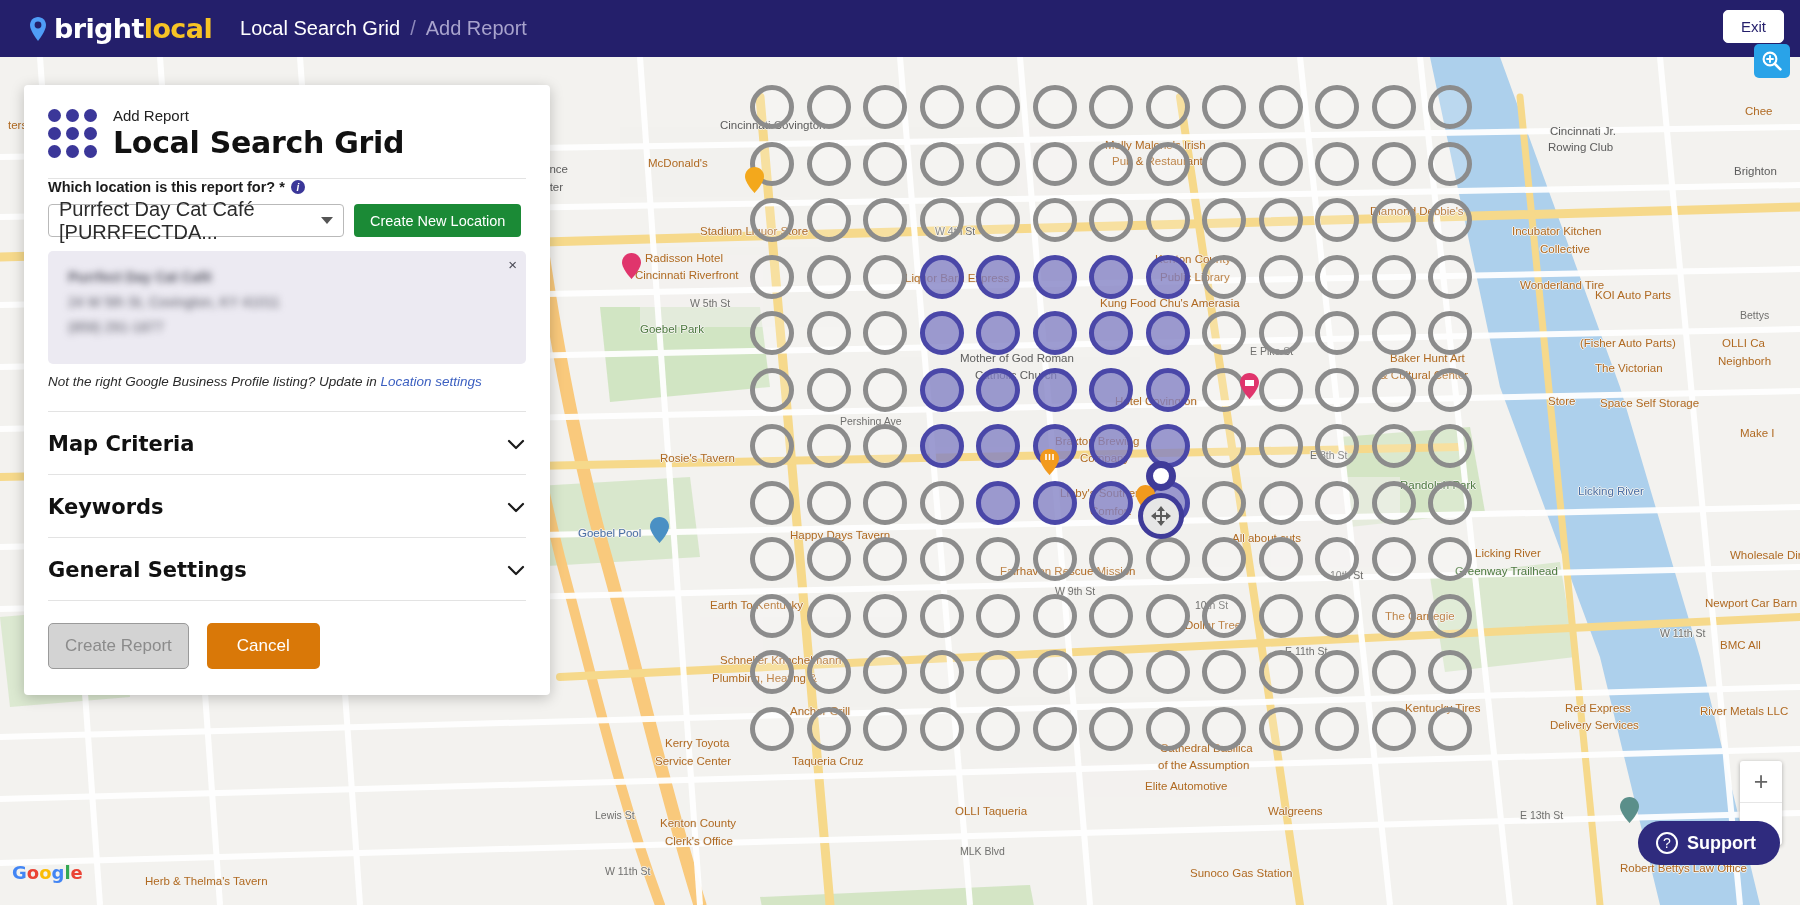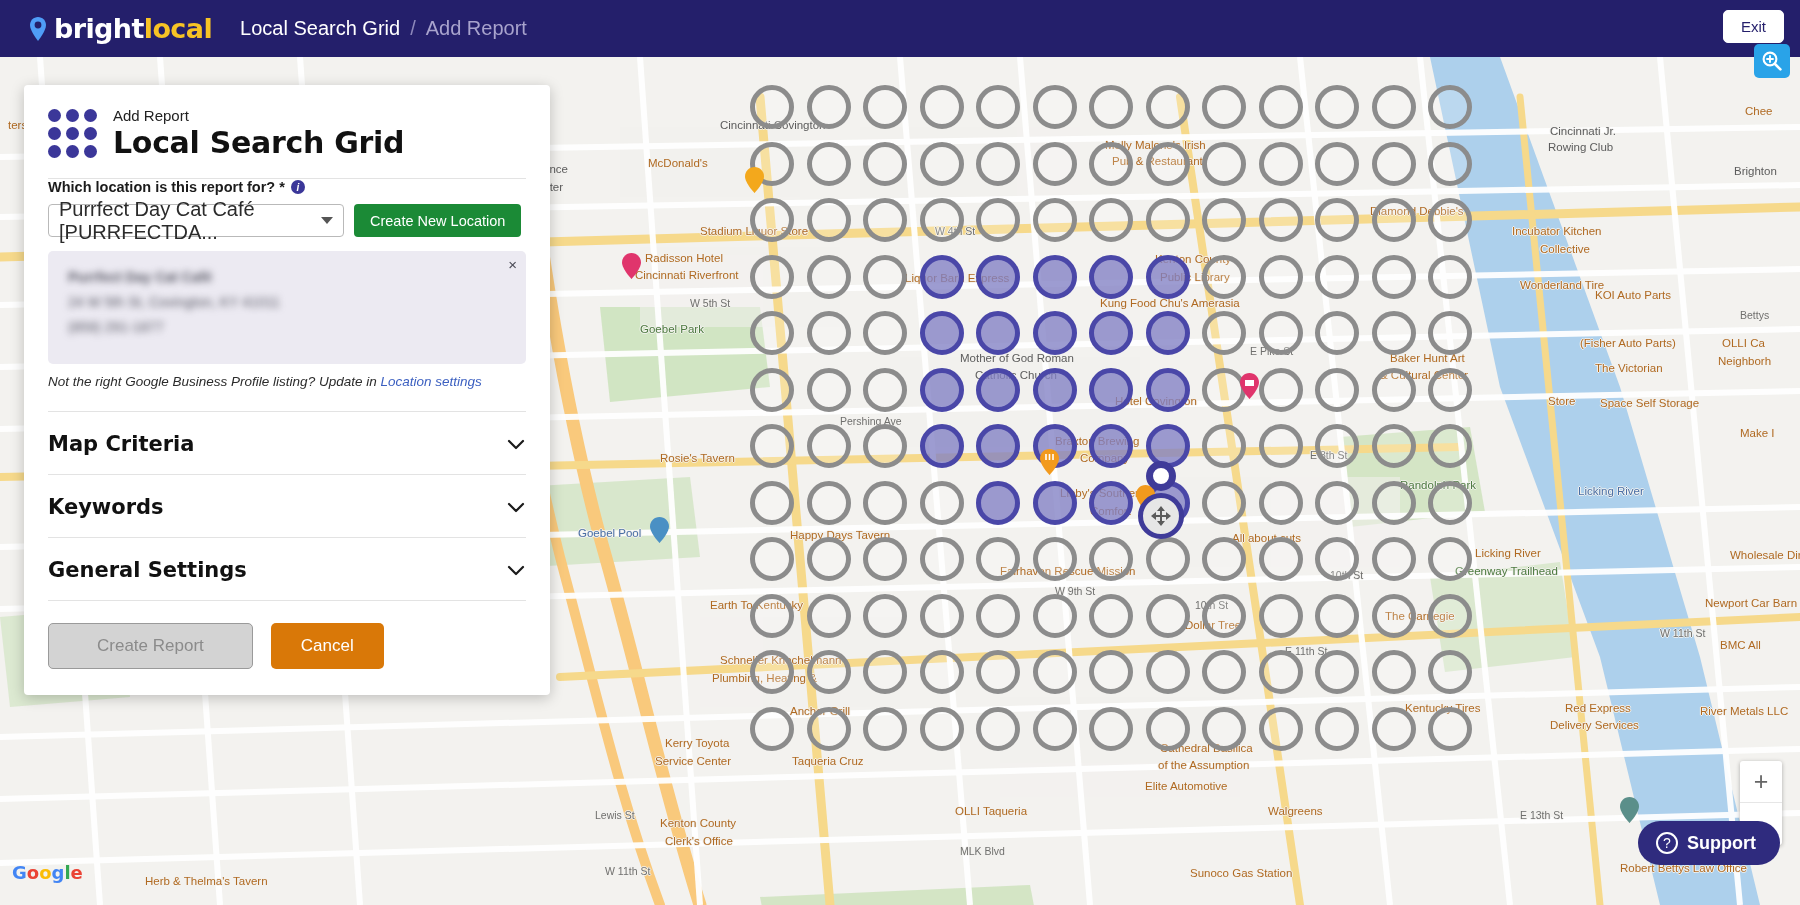--- a/index.html
+++ b/index.html
@@ -196,21 +196,21 @@
     color: #4a4a55; cursor: pointer; line-height: 1;
   }
   .note {
     margin-top: 10px; font-size: 13.5px; font-style: italic; color: #2b2b2b;
   }
   .note a { color: #3b5fc0; text-decoration: none; }
 
   .actions { display: flex; gap: 18px; padding-top: 22px; }
   .btn-disabled {
     background: #d3d3d3; color: #8b8b8b; border: 1px solid #9a9a9a;
-    border-radius: 5px; padding: 12px 48px; font-size: 17px;
+    border-radius: 5px; padding: 12px 16px; font-size: 17px;
     font-family: "Liberation Sans", sans-serif; cursor: default;
   }
   .btn-cancel {
     background: #d97808; color: #fff; border: none; border-radius: 5px;
     padding: 12px 30px; font-size: 17px; cursor: pointer;
     font-family: "Liberation Sans", sans-serif;
   }
 </style>
 </head>
 <body>

